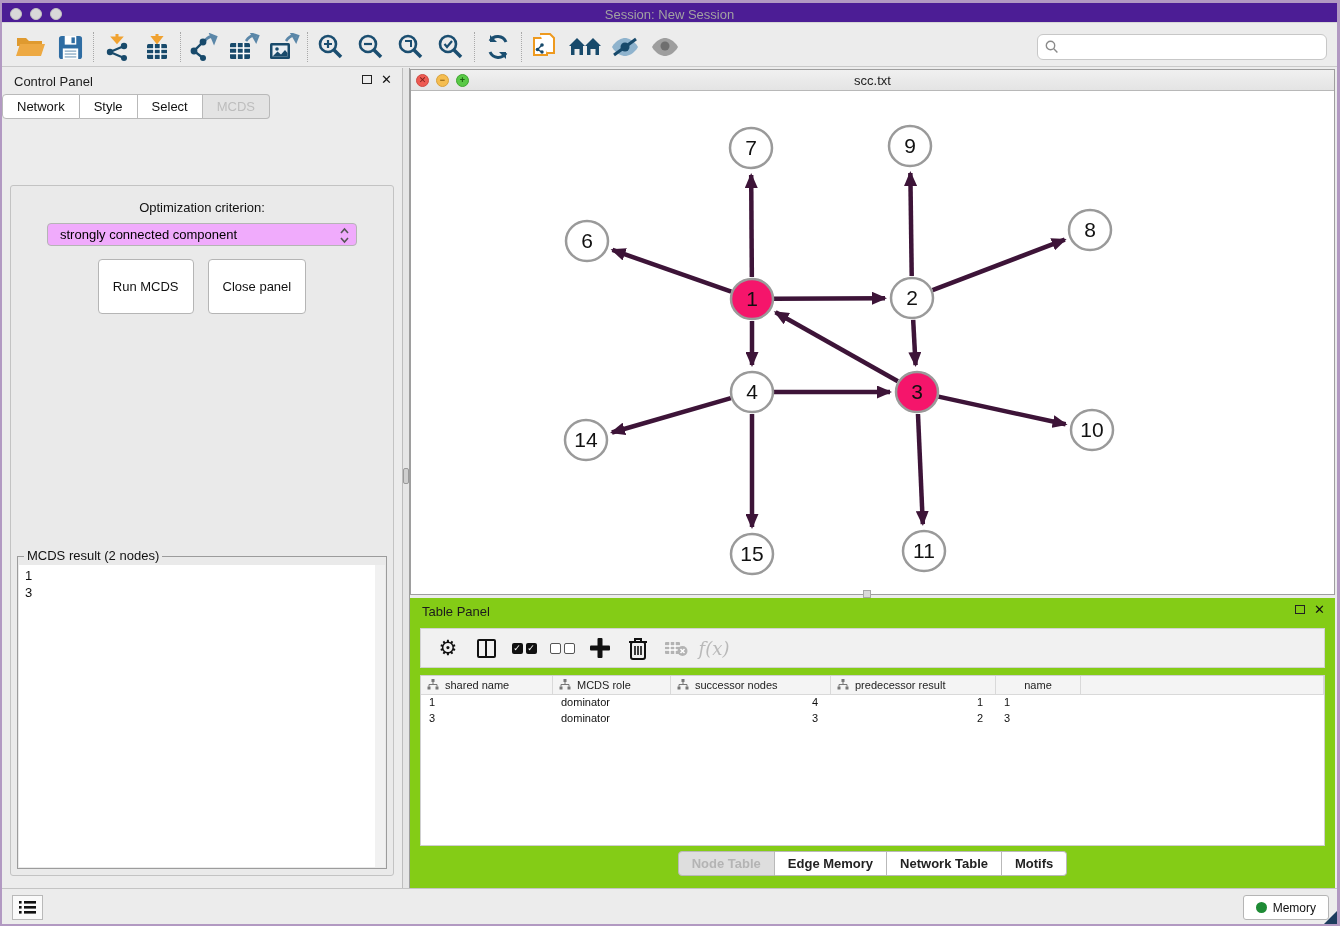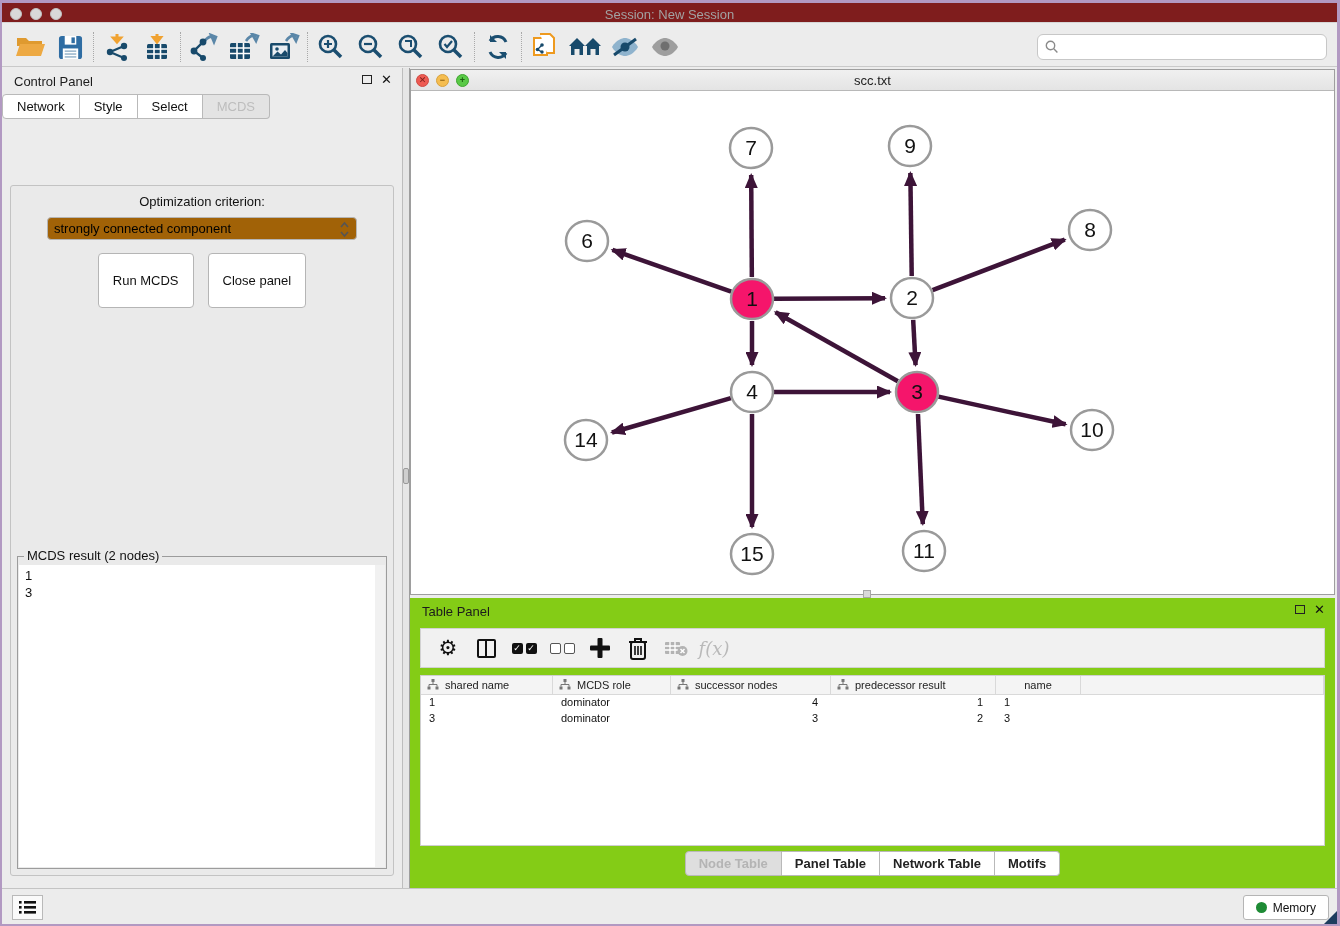--- a/index.html
+++ b/index.html
@@ -1,21 +1,21 @@
 <!DOCTYPE html>
 <html><head>
 <meta charset="utf-8">
 <style>
   * { margin:0; padding:0; box-sizing:border-box; }
   html,body { width:1340px; height:926px; }
   body { font-family:"Liberation Sans","DejaVu Sans",sans-serif; background:#b299c2; position:relative; }
   .app { position:absolute; left:2px; top:3px; right:3px; bottom:2px; background:#ececec; overflow:hidden; }
 
   
-  .titlebar { position:absolute; left:0; top:0; right:0; height:20px; background:#7f1d1d; border-bottom:1px solid #d6d6d6; }
+  .titlebar { position:absolute; left:0; top:0; right:0; height:20px; background:#4c1d95; border-bottom:1px solid #d6d6d6; }
   .tl-dots { position:absolute; left:8px; top:5px; display:flex; gap:8px; }
   .tl-dot { width:12px; height:12px; border-radius:50%; background:#d9d9d9; border:1px solid #c2c2c2; }
   .title-text { position:absolute; left:0; right:0; top:4px; text-align:center; font-size:13px; color:#a2a2a2; }
 
   
   .toolbar { position:absolute; left:0; top:25px; right:0; height:39px; background:#ececec; border-bottom:1px solid #c9c9c9; display:flex; align-items:center; padding-left:8px; }
   .tb-btn { width:40px; height:32px; display:flex; align-items:center; justify-content:center; }
   .tb-sep { width:1px; height:30px; margin:0 3px; border-left:1px dotted #a9a9a9; }
   .search-wrap { position:absolute; right:10px; top:6px; }
   .search-box { width:290px; height:26px; background:#fff; border:1px solid #c7c7c7; border-radius:6px; display:flex; align-items:center; padding-left:7px; }
@@ -32,22 +32,22 @@
   .float-ic { width:10px; height:9px; border:1.5px solid #222; background:transparent; }
   .close-ic { font-size:13px; font-weight:bold; color:#111; line-height:1; }
 
   
   .cp-tabs { display:flex; position:relative; z-index:2; }
   .cp-tab { font-size:13px; padding:4px 14px; background:#fff; border:1px solid #b9b9b9; border-left:none; color:#111; }
   .cp-tab:first-child { border-left:1px solid #b9b9b9; border-radius:4px 0 0 4px; }
   .cp-tab.active { background:#e3e3e3; color:#bdbdbd; border-radius:0 4px 4px 0; }
   .cp-groupbox { position:absolute; left:8px; right:8px; top:117px; bottom:12px; border:1px solid #c3c3c3; border-radius:3px; background:#eaeaea; }
 
-  .opt-label { text-align:center; margin-top:8px; font-size:13px; color:#111; }
-  .combo { margin:8px auto 0 auto; width:310px; height:23px; background:#a16207; border:1px solid #b5b5b5; border-radius:4px; display:flex; align-items:center; padding:0 6px; font-size:13px; position:relative; }
+  .opt-label { text-align:center; margin-top:14px; font-size:13px; color:#111; }
+  .combo { margin:8px auto 0 auto; width:310px; height:23px; background:#f0abfc; border:1px solid #b5b5b5; border-radius:4px; display:flex; align-items:center; padding:0 12px; font-size:13px; position:relative; }
   .combo .stepper { position:absolute; right:6px; top:3px; }
   .btn-row { display:flex; justify-content:center; gap:14px; margin-top:13px; }
   .push-btn { background:#fff; border:1px solid #b5b5b5; border-radius:4px; font-size:13px; padding:19px 14px; color:#111; }
 
   .fieldset { position:absolute; left:6px; right:6px; top:370px; bottom:6px; border:1px solid #9c9c9c; margin:0 0; }
   .fs-legend { position:absolute; top:-9px; left:6px; background:#eaeaea; padding:0 3px; font-size:13px; color:#111; }
   .fs-textarea { position:absolute; left:1px; right:1px; top:8px; bottom:1px; background:#fff; font-size:13px; color:#111; padding:2px 0 0 6px; line-height:17px; }
   .fs-scroll { position:absolute; right:0; top:0; bottom:0; width:10px; background:#f1f1f1; }
 
   
@@ -465,21 +465,21 @@
             <div class="g-cell" style="width: 132px;">3</div>
             <div class="g-cell" style="width: 118px;">dominator</div>
             <div class="g-cell right" style="width: 160px;">3</div>
             <div class="g-cell right" style="width: 165px;">2</div>
             <div class="g-cell" style="width: 85px;">3</div>
           </div>
         </div>
     </div>
     <div class="tp-tabs">
       <span class="tp-tab active">Node Table</span>
-      <span class="tp-tab">Panel Table</span>
+      <span class="tp-tab">Edge Memory</span>
       <span class="tp-tab">Network Table</span>
       <span class="tp-tab">Motifs</span>
     </div>
   </div>
 
   <div class="statusbar">
     <div class="list-btn">
       <svg width="19" height="17" viewBox="0 0 19 17">
           <rect x="1" y="2" width="2.6" height="2.6" fill="#111"></rect>
           <rect x="6" y="2" width="12" height="2.6" fill="#111"></rect>

